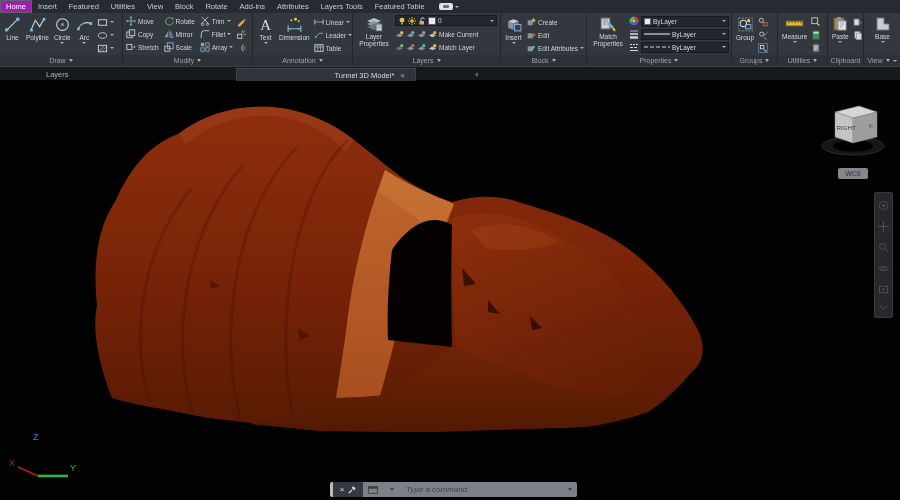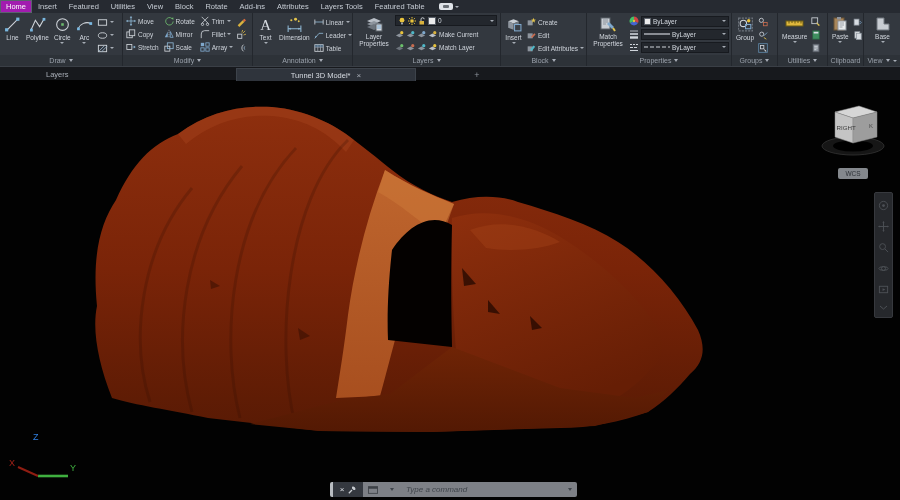--- a/index.html
+++ b/index.html
@@ -604,21 +604,21 @@
           <span class="caret sm"></span>
         </div>
     </div>
 
   </div>
 
   <div class="filetabs">
     <div class="ftab" style="left:36px">
         <span>Layers</span>
       </div>
-    <div class="ftab active" style="left:236px;width:180px;justify-content:center">
+    <div class="ftab active" style="left:236px;width:180px;justify-content:flex-end">
       <span>Tunnel 3D Model*</span>
       <span class="close">×</span>
     </div>
     <div class="ftab-add">+</div>
   </div>
 
   <div class="viewport">
 
     <svg class="tunnel-svg" width="620" height="340" viewBox="0 0 620 340">
       <defs>

